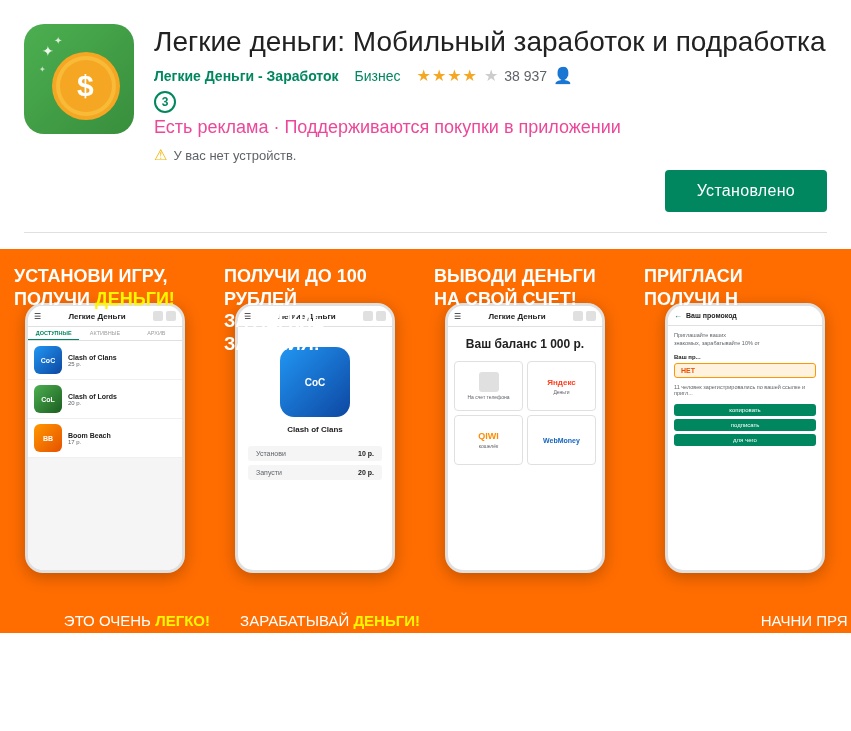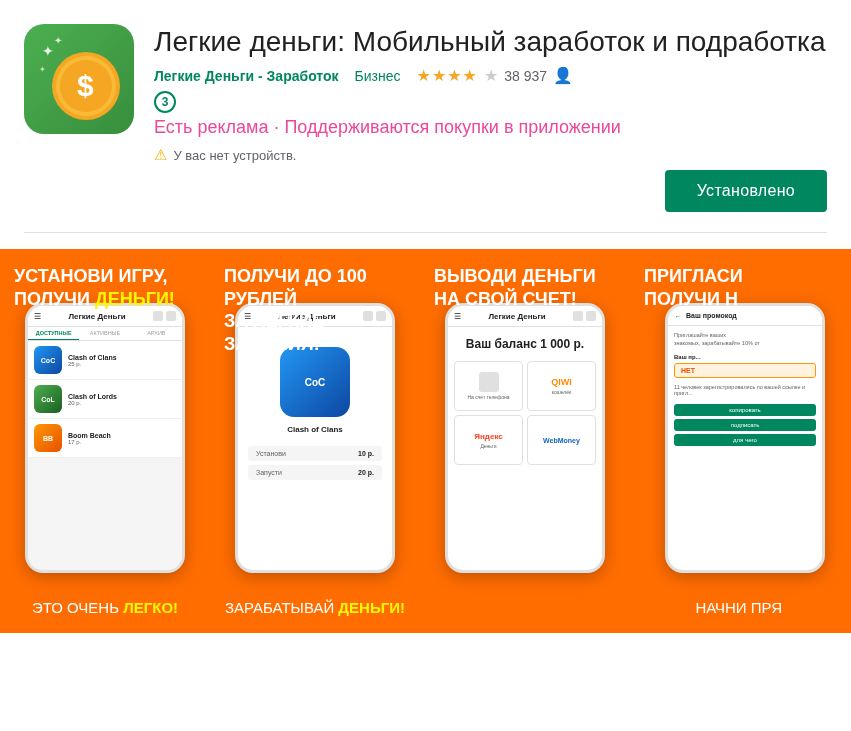--- a/index.html
+++ b/index.html
@@ -203,24 +203,24 @@
       text-transform: uppercase;
       z-index: 2;
     }
 
     .card-top-text .highlight {
       color: #fff700;
     }
 
     .card-bottom-text {
       position: absolute;
-      bottom: 17px;
+      bottom: 4px;
       left: 0;
       right: 0;
-      text-align: center;
+      text-align: right;
       color: #fff;
       font-size: 15px;
       font-weight: 400;
       text-transform: uppercase;
       z-index: 2;
     }
 
     .card-bottom-text .highlight {
       font-weight: 700;
       color: #fff700;
@@ -722,26 +722,26 @@
               <div class="phone-topbar-icon"></div>
             </div>
           </div>
           <div class="payment-balance">Ваш баланс 1 000 р.</div>
           <div class="payment-grid">
             <div class="payment-cell">
               <div style="width:20px;height:20px;background:#e0e0e0;border-radius:3px;"></div>
               <span class="payment-cell-label">На счет телефона</span>
             </div>
             <div class="payment-cell">
+              <span class="yandex-logo">Яндекс</span>
+              <span class="payment-cell-label">Деньги</span>
+            </div>
+            <div class="payment-cell">
               <span class="qiwi-logo">QIWI</span>
               <span class="payment-cell-label">кошелёк</span>
-            </div>
-            <div class="payment-cell">
-              <span class="yandex-logo">Яндекс</span>
-              <span class="payment-cell-label">Деньги</span>
             </div>
             <div class="payment-cell">
               <span class="webmoney-logo">WebMoney</span>
             </div>
           </div>
         </div>
       </div>
 
     </div>
 

